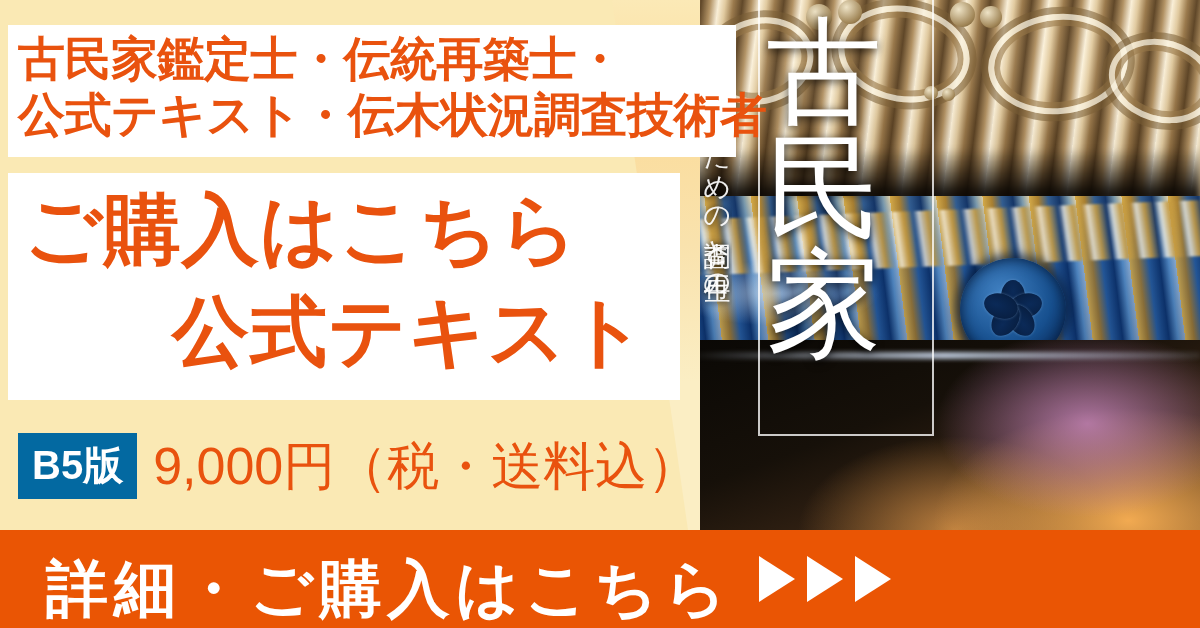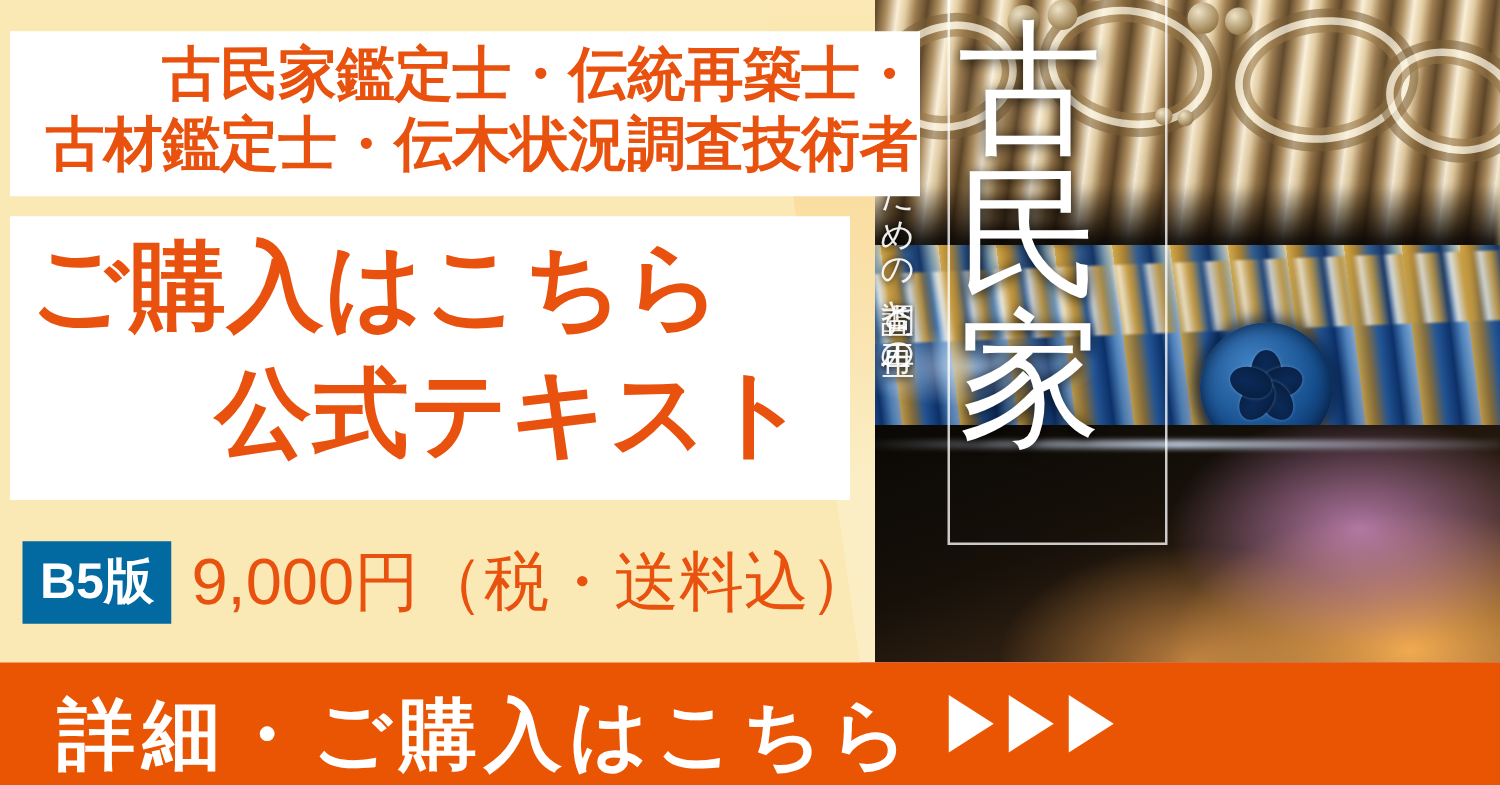--- a/index.html
+++ b/index.html
@@ -144,21 +144,21 @@
   .panel-main{
     position:absolute;left:8px;top:173px;width:672px;height:227px;background:#fff;
   }
 
   
   .hd-lines{
     position:absolute;left:18px;top:31px;width:716px;
     color:#E9520E;font-size:47px;font-weight:700;line-height:1.19;
     letter-spacing:-0.5px;white-space:nowrap;
   }
-  .hd-lines div{margin:0;text-align:right;}
+  .hd-lines div{margin:0;}
 
   .bigtitle{
     position:absolute;left:20px;top:178px;width:652px;
     color:#E9520E;font-size:77px;font-weight:700;line-height:1.33;
     letter-spacing:1px;white-space:nowrap;
   }
   .bigtitle .l1{padding-left:4px;}
   .bigtitle .l2{padding-left:152px;}
 
   
@@ -226,21 +226,21 @@
   </div>
 
   <div class="bg-warm"></div>
   <div class="cream-panel"></div>
 
   <div class="panel-top"></div>
   <div class="panel-main"></div>
 
   <div class="hd-lines">
     <div>古民家鑑定士・伝統再築士・</div>
-    <div>古材鑑定士・伝木状況調査技術者</div>
+    <div>公式テキスト・伝木状況調査技術者</div>
   </div>
 
   <div class="bigtitle">
     <div class="l1">ご購入はこちら</div>
     <div class="l2">公式テキスト</div>
   </div>
 
   <div class="price-row">
     <div class="badge">B5版</div>
     <div class="price">9,000円（税・送料込）</div>

